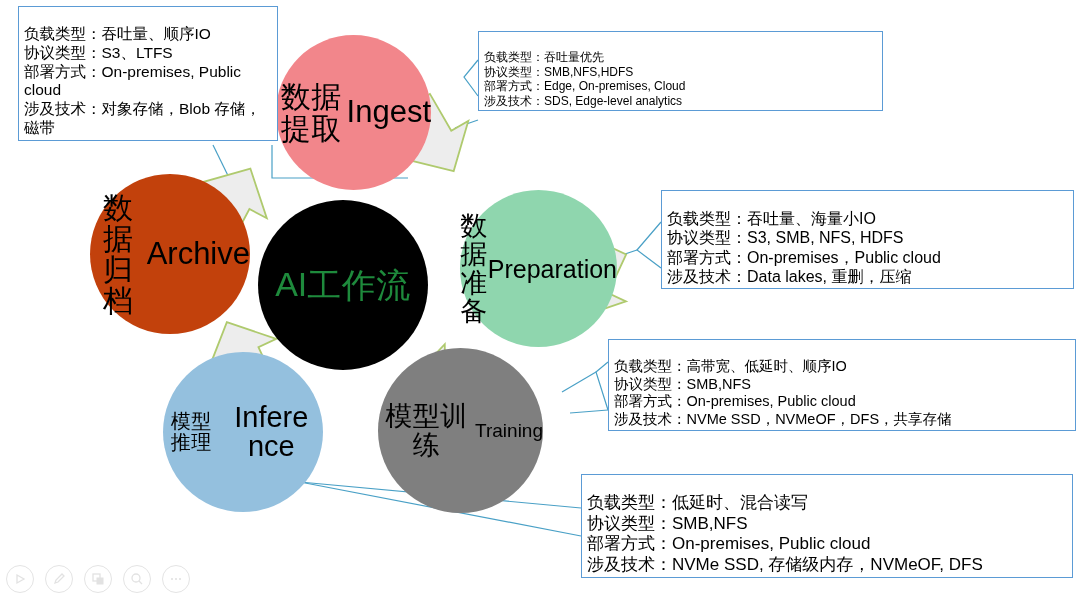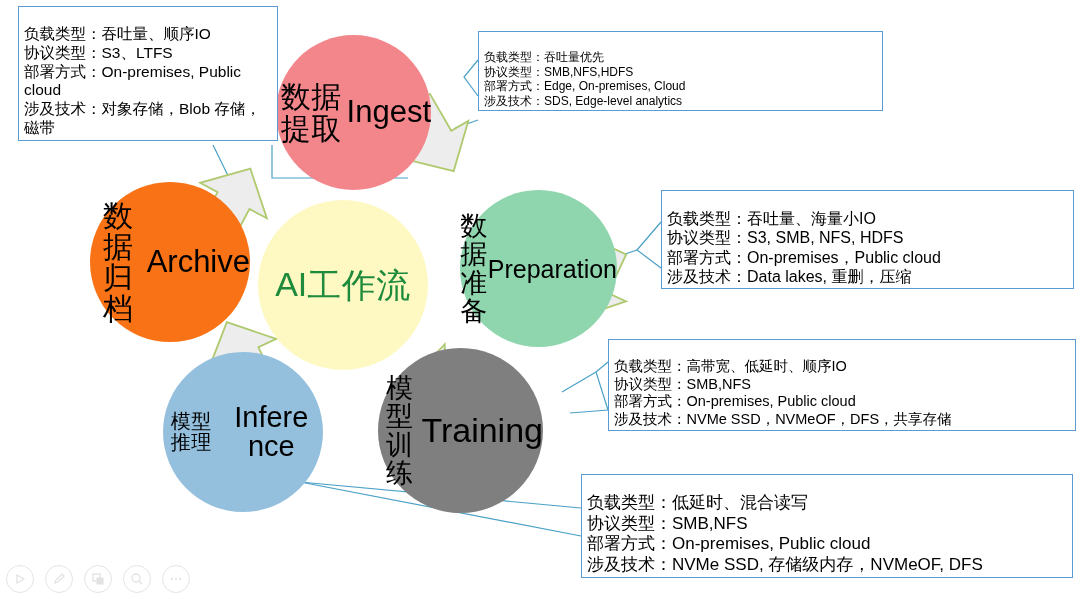--- a/index.html
+++ b/index.html
@@ -68,60 +68,60 @@
 
   #circle-ingest {
     left: 276px; top: 35px;
     width: 155px; height: 155px;
     background: #F2868B;
   }
   #circle-ingest .cn { font-size: 30px; }
   #circle-ingest .en { font-size: 31px; }
 
   #circle-archive {
-    left: 90px; top: 182px;
+    left: 90px; top: 174px;
     width: 160px; height: 160px;
-    background: #f97316;
+    background: #c2410c;
     justify-content: space-between;
   }
   #circle-archive .cn { font-size: 30px; }
   #circle-archive .en { font-size: 31px; }
 
   #circle-preparation {
     left: 460px; top: 190px;
     width: 157px; height: 157px;
     background: #8FD6AE;
   }
   #circle-preparation .cn { font-size: 27px; }
   #circle-preparation .en { font-size: 25px; }
 
   #circle-center {
     left: 258px; top: 200px;
     width: 170px; height: 170px;
-    background: #fef9c3;
+    background: #000000;
     color: #1E8A3C;
   }
   #circle-center .cn { font-size: 34px; margin-top: 2px; }
   #circle-center .en { font-size: 34px; }
 
   #circle-inference {
     left: 163px; top: 352px;
     width: 160px; height: 160px;
     background: #94C0DE;
   }
   #circle-inference .cn { font-size: 20px; }
   #circle-inference .en { font-size: 29px; line-height: 1.0; padding: 0 10px; word-break: break-all; }
 
   #circle-training {
     left: 378px; top: 348px;
     width: 165px; height: 165px;
     background: #7F7F7F;
   }
   #circle-training .cn { font-size: 27px; }
-  #circle-training .en { font-size: 34px; }
+  #circle-training .en { font-size: 19px; }
 
   
   .info-box {
     position: absolute;
     border: 1px solid #5B9BD5;
     background: #ffffff;
     box-sizing: border-box;
     z-index: 4;
     padding: 18px 5px 2px 5px;
     line-height: 1.21;

